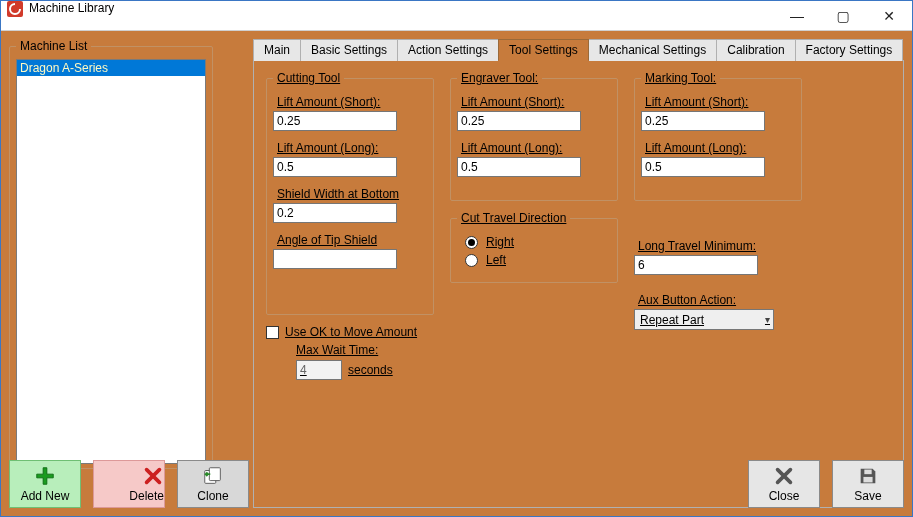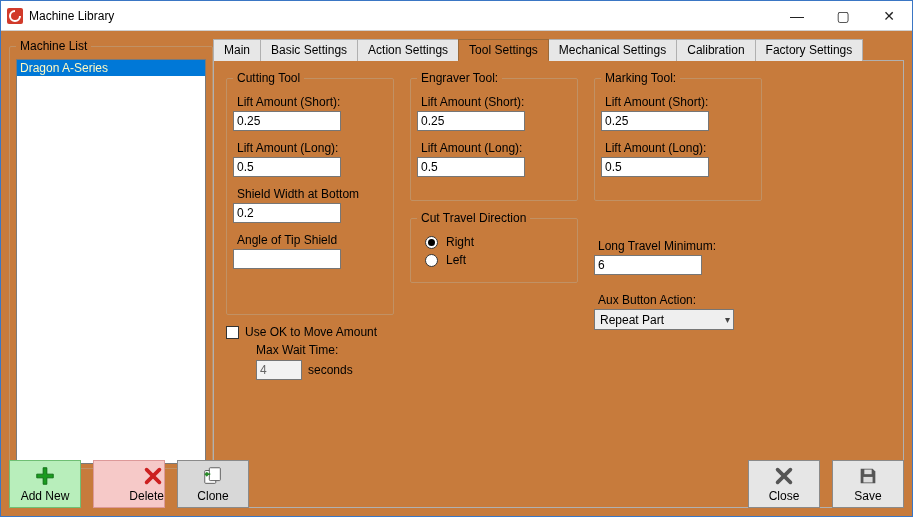--- a/index.html
+++ b/index.html
@@ -12,21 +12,21 @@
   }
   .window {
     width: 913px; height: 517px;
     border: 1px solid #3a76c4;
     display: flex; flex-direction: column;
     position: relative;
   }
   .titlebar {
     height: 30px;
     background: #fff;
-    display: flex; align-items: center;
+    display: flex; 
     border-bottom: 1px solid #d0d0d0;
   }
   .titlebar .app-icon {
     width: 16px; height: 16px; margin: 0 6px;
     background: #d13a2a; border-radius: 2px;
     display: flex; align-items: center; justify-content: center;
   }
   .titlebar .app-icon svg { width:12px; height:12px; }
   .titlebar .title { flex: 0 0 auto; }
   .titlebar .spacer { flex: 1; }
@@ -66,21 +66,21 @@
   }
   .machine-item {
     padding: 1px 3px;
     cursor: default;
   }
   .machine-item.selected {
     background: #0078d7; color: #fef9c3;
   }
   
   .right {
-    flex: 1; display: flex; flex-direction: column;
+    flex: 1; display: flex; flex-direction: column; margin-left: 40px;
   }
   .tabs {
     display: flex; gap: 0;
     position: relative; z-index: 2;
     margin-left: 0;
   }
   .tab {
     padding: 3px 10px 3px 10px;
     border: 1px solid #b0b0b0;
     border-bottom: none;
@@ -107,21 +107,21 @@
   }
   .tool-row { display: flex; gap: 16px; align-items: flex-start; }
   .toolgroup {
     width: 168px;
     border: 1px solid #c19164;
     padding: 6px 8px 10px 8px;
   }
   .toolgroup legend { padding: 0 4px; }
   .field-label { margin: 4px 0 2px 4px; }
   .text-input {
-    width: 108px; height: 20px;
+    width: 124px; height: 20px;
     border: 1px solid #767676;
     background: #fff; font-size: 12px;
     padding: 1px 3px;
   }
   .text-input.small { width: 46px; }
   .text-input[readonly] { background: #f3f3f3; color:#666; }
   .check-row { display:flex; align-items:center; gap:6px; margin-top:10px; margin-left:0; }
   .checkbox {
     width:13px; height:13px; border:1px solid #333; background:#fff;
   }
@@ -151,21 +151,21 @@
     gap:2px; background:#e6e6e6; cursor:default;
     font-size:12px;
   }
   .big-btn.green { background:#b8eebb; border-color:#6fbf74; }
   .big-btn.pink { background:#f6c9c8; border-color:#d99;align-items:flex-end; }
   .big-btn.grey { background:#d8d8d8; }
   .big-btn svg { width:22px; height:22px; }
   .spacer-flex { flex:1; }
   .indent-sub { margin-left:30px; margin-top:4px; }
   .seconds-row { display:flex; align-items:center; gap:6px; }
-  .col3 { display:flex; flex-direction:column; }
+  .col3 { display:flex; flex-direction:column;text-decoration:underline; }
 </style>
 </head>
 <body>
 
 <div class="window">
 
   <div class="titlebar">
     <div class="app-icon">
       <svg viewBox="0 0 12 12">
           <path d="M6 1 A5 5 0 1 0 11 6" fill="none" stroke="#fff" stroke-width="2"></path>

